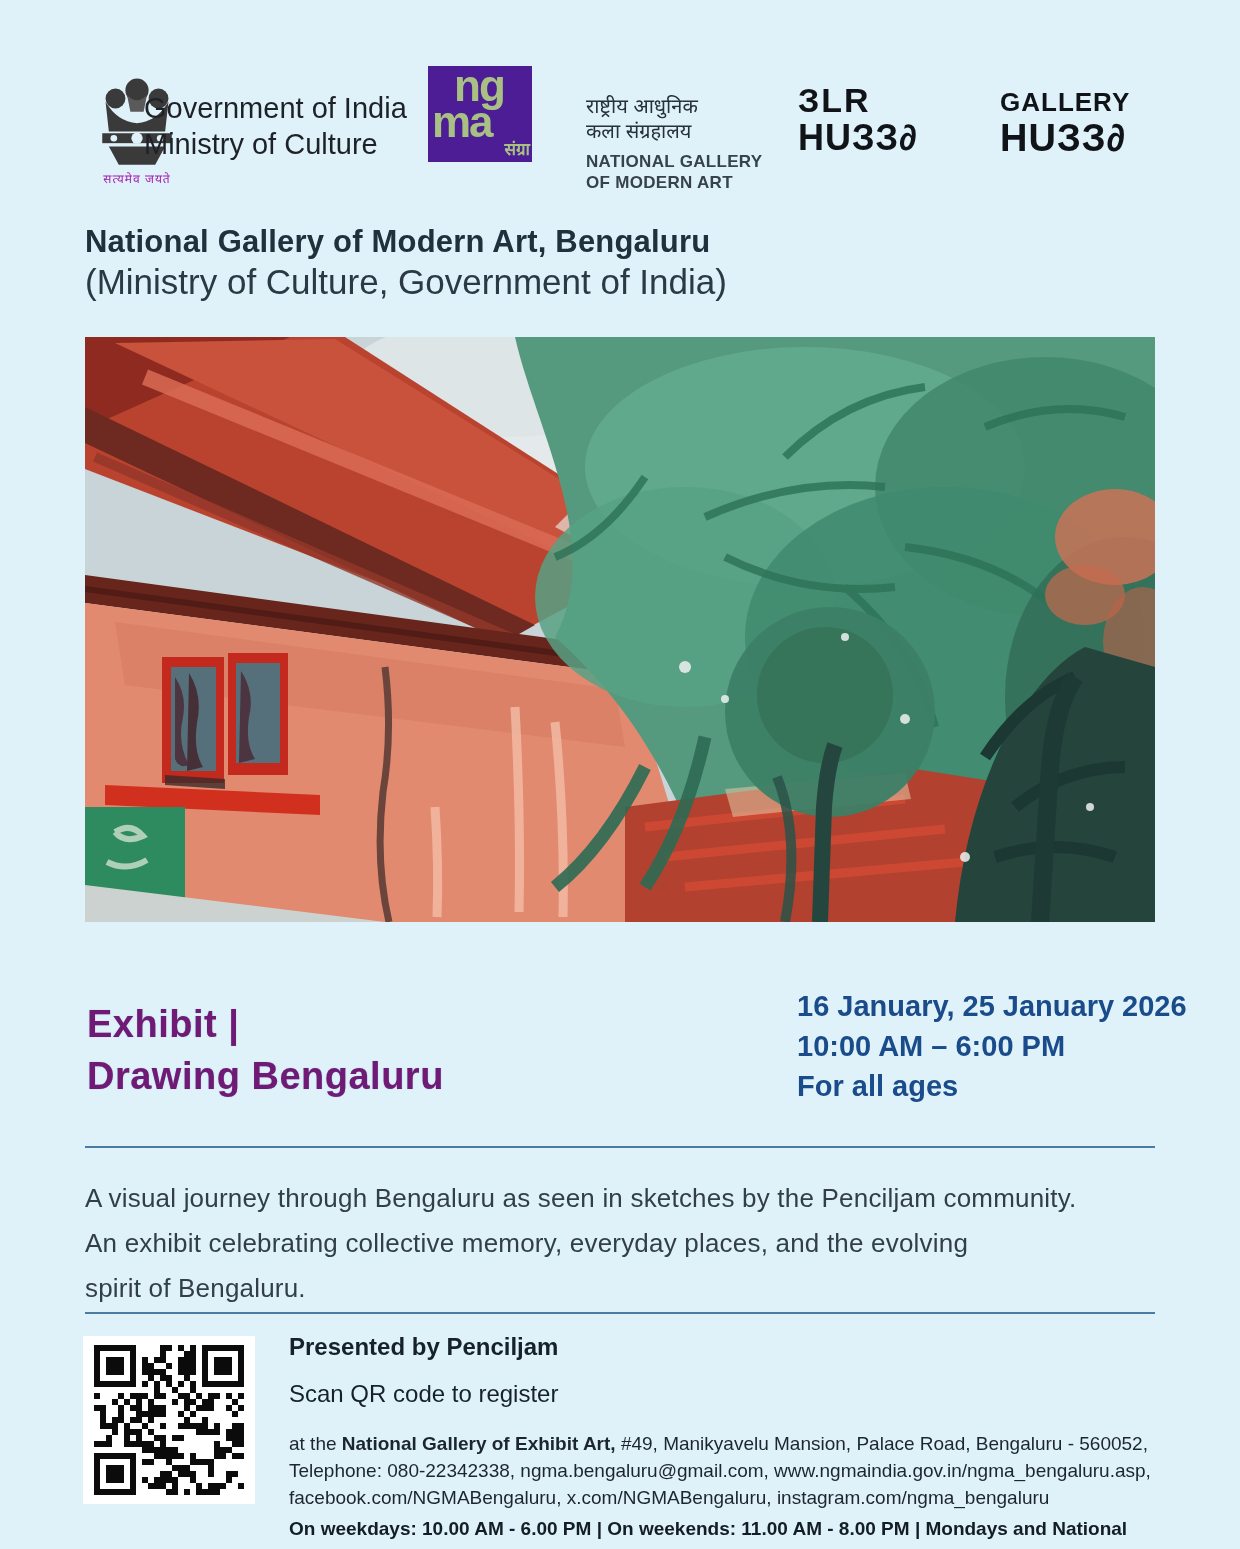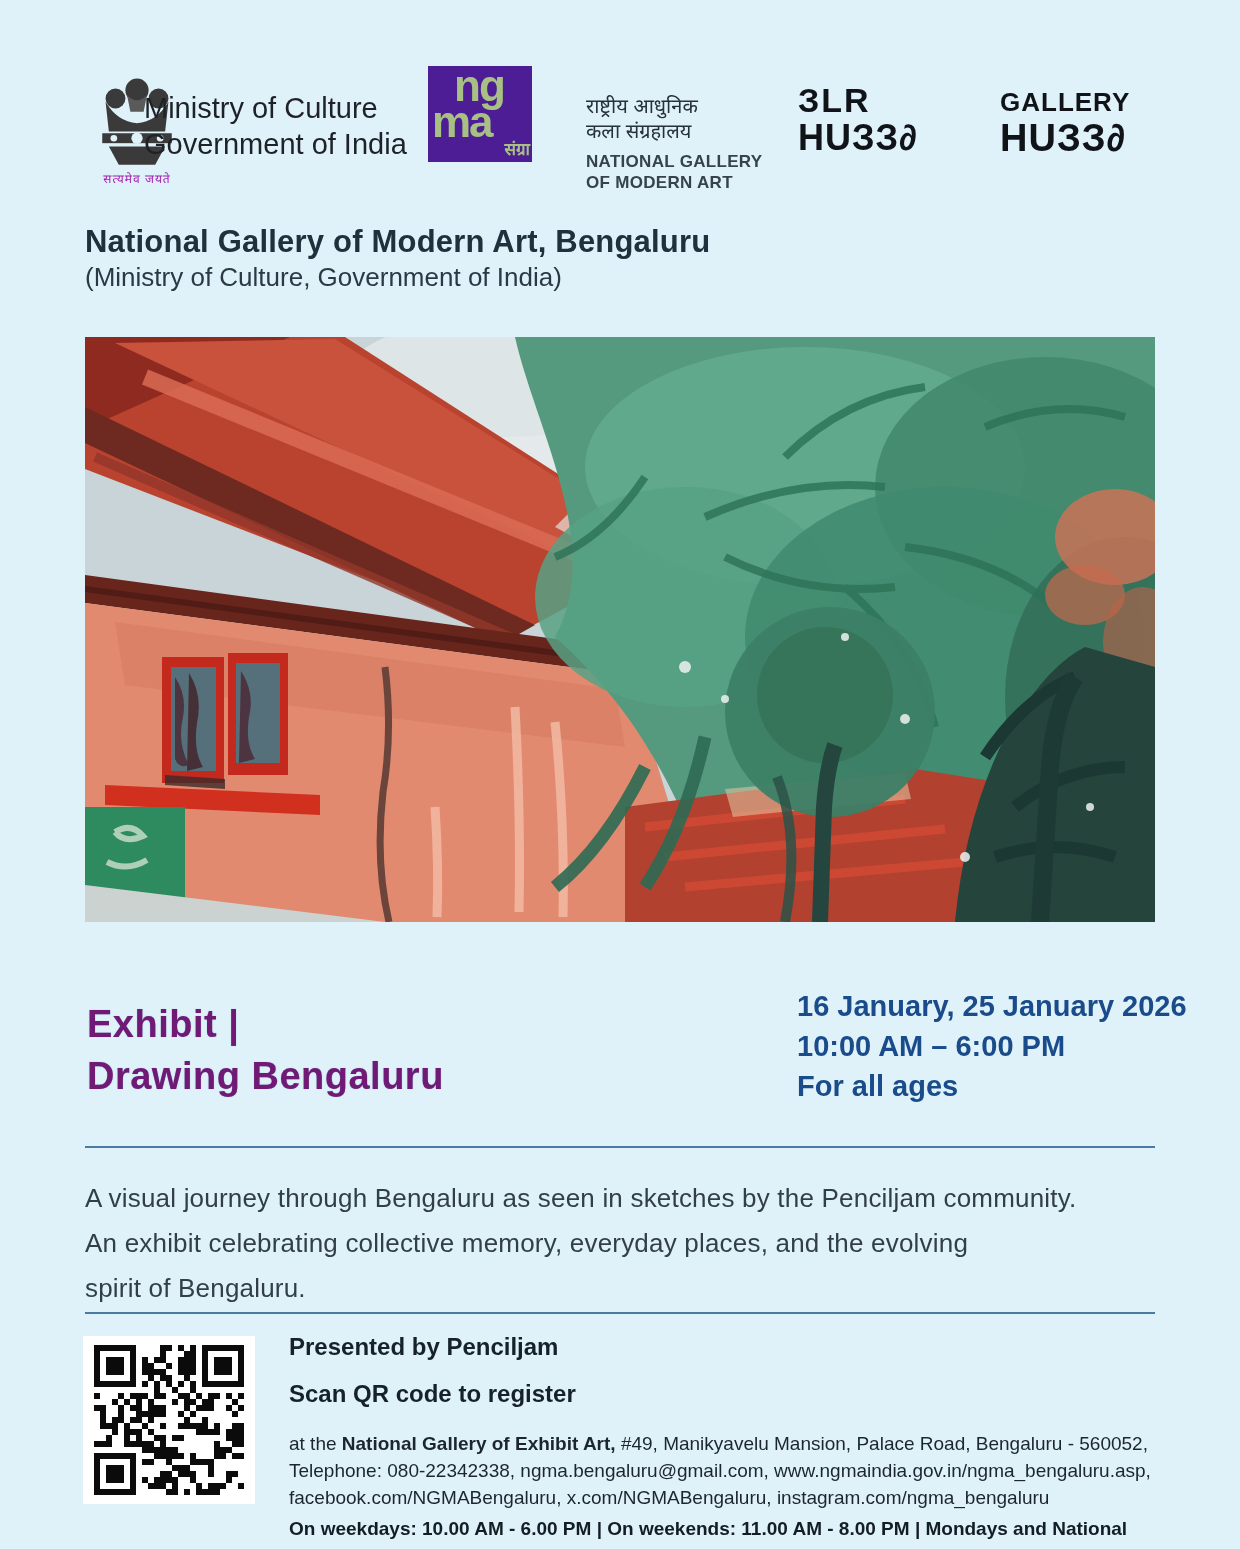--- a/index.html
+++ b/index.html
@@ -22,41 +22,41 @@
   .hubba{position:absolute;color:#101418;font-weight:700;}
   .hubba-blr{left:798px;top:82px;}
   .hubba-blr .l1{font-size:34px;line-height:36px;letter-spacing:2px;}
   .hubba-blr .l2{font-size:36px;line-height:40px;letter-spacing:1px;}
   .hubba-anu{left:1000px;top:86px;}
   .hubba-anu .l1{font-size:26px;line-height:32px;letter-spacing:1px;}
   .hubba-anu .l2{font-size:38px;line-height:40px;letter-spacing:1px;}
 
   
   .title-main{position:absolute;left:85px;top:224px;font-size:31px;font-weight:700;color:#20303c;letter-spacing:.2px;}
-  .title-sub{position:absolute;left:85px;top:262px;font-size:26px;font-weight:400;color:#2b3944;text-align:right;}
+  .title-sub{position:absolute;left:85px;top:262px;font-size:35px;font-weight:400;color:#2b3944;text-align:right;}
 
   
   .artwork{position:absolute;left:85px;top:337px;width:1070px;height:585px;overflow:hidden;}
   .artwork svg{display:block;width:1070px;height:585px;}
 
   
   .event-name{position:absolute;left:87px;top:998px;color:#701a75;font-weight:700;font-size:38px;line-height:52px;letter-spacing:.5px;text-shadow:0 0 1px rgba(66,115,174,.55);}
   .event-meta{position:absolute;left:797px;top:986px;color:#1a4c8b;font-weight:700;font-size:29px;line-height:40px;}
 
   .divider{position:absolute;left:85px;width:1070px;height:2px;background:#4a7ba3;}
   .divider-1{top:1146px;}
   .divider-2{top:1312px;}
 
   .description{position:absolute;left:85px;top:1176px;font-size:26px;color:#323f48;line-height:45px;letter-spacing:.2px;}
 
   
   .qr-box{position:absolute;left:83px;top:1336px;width:172px;height:168px;background:#ffffff;display:flex;align-items:center;justify-content:center;}
   .footer-text{position:absolute;left:289px;top:1332px;width:870px;color:#1c262e;}
   .presented{font-size:24px;font-weight:700;color:#16222b;line-height:30px;}
-  .scan{font-size:24px;font-weight:700;color:#16222b;line-height:30px;margin-top:17px;}
+  .scan{font-size:24px;font-weight:400;color:#16222b;line-height:30px;margin-top:17px;}
   .addr{margin-top:21px;font-size:19px;line-height:27px;color:#1c262e;}
   .addr b{font-weight:700;}
   .hours{margin-top:4px;font-size:19px;line-height:27px;font-weight:700;color:#131d24;}
 </style>
 </head>
 <body>
 
 <div class="poster">
 
   <div class="emblem">
@@ -69,22 +69,22 @@
       <rect x="9" y="37" width="42" height="6"></rect>
       <circle cx="30" cy="40" r="3.4" fill="#e0f2f9"></circle>
       <circle cx="16" cy="40" r="2" fill="#e0f2f9"></circle>
       <circle cx="44" cy="40" r="2" fill="#e0f2f9"></circle>
       <path d="M13,45 L47,45 L41,56 L19,56 Z"></path>
     </svg>
     <div class="emblem-caption">सत्यमेव जयते</div>
   </div>
 
   <div class="ministry">
+    <div>Government of India</div>
     <div>Ministry of Culture</div>
-    <div>Government of India</div>
   </div>
 
   <div class="ngma-logo">
     <div class="ngma-letters ngma-ng">ng</div>
     <div class="ngma-letters ngma-ma">ma</div>
     <div class="ngma-dev">संग्रा</div>
   </div>
 
   <div class="ngma-caption">
     <div class="ngma-hindi">राष्ट्रीय आधुनिक</div>

